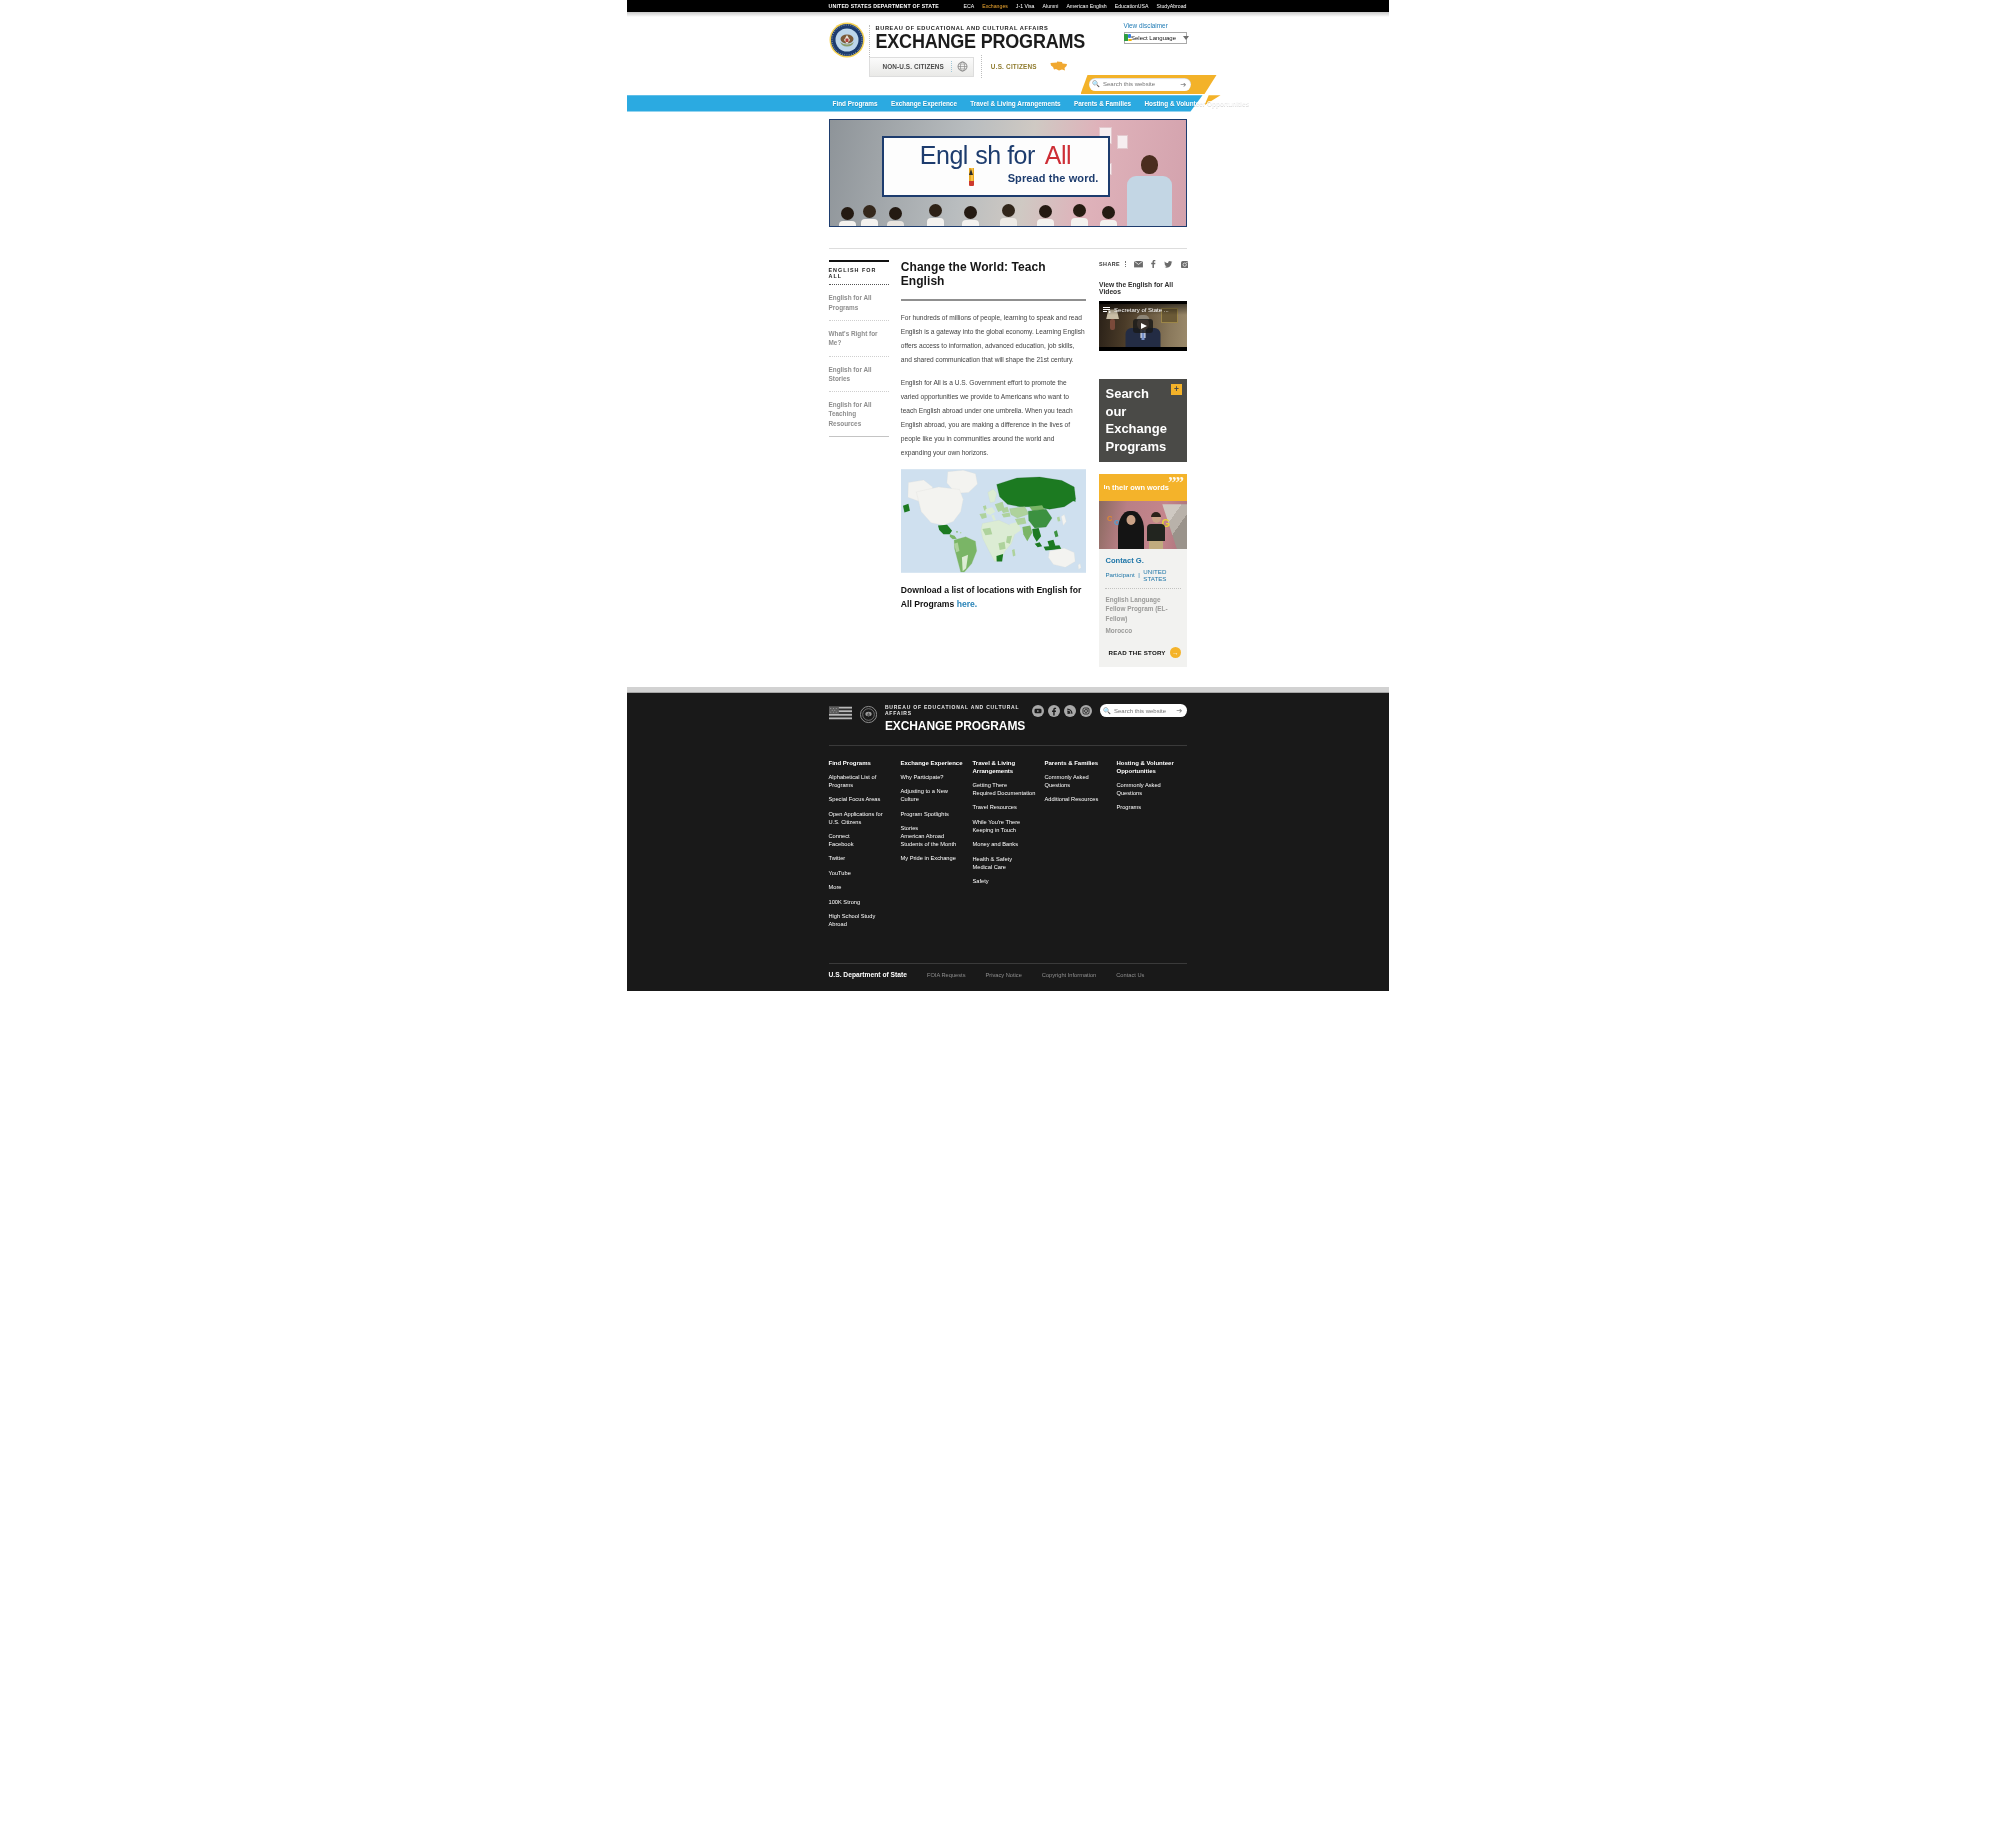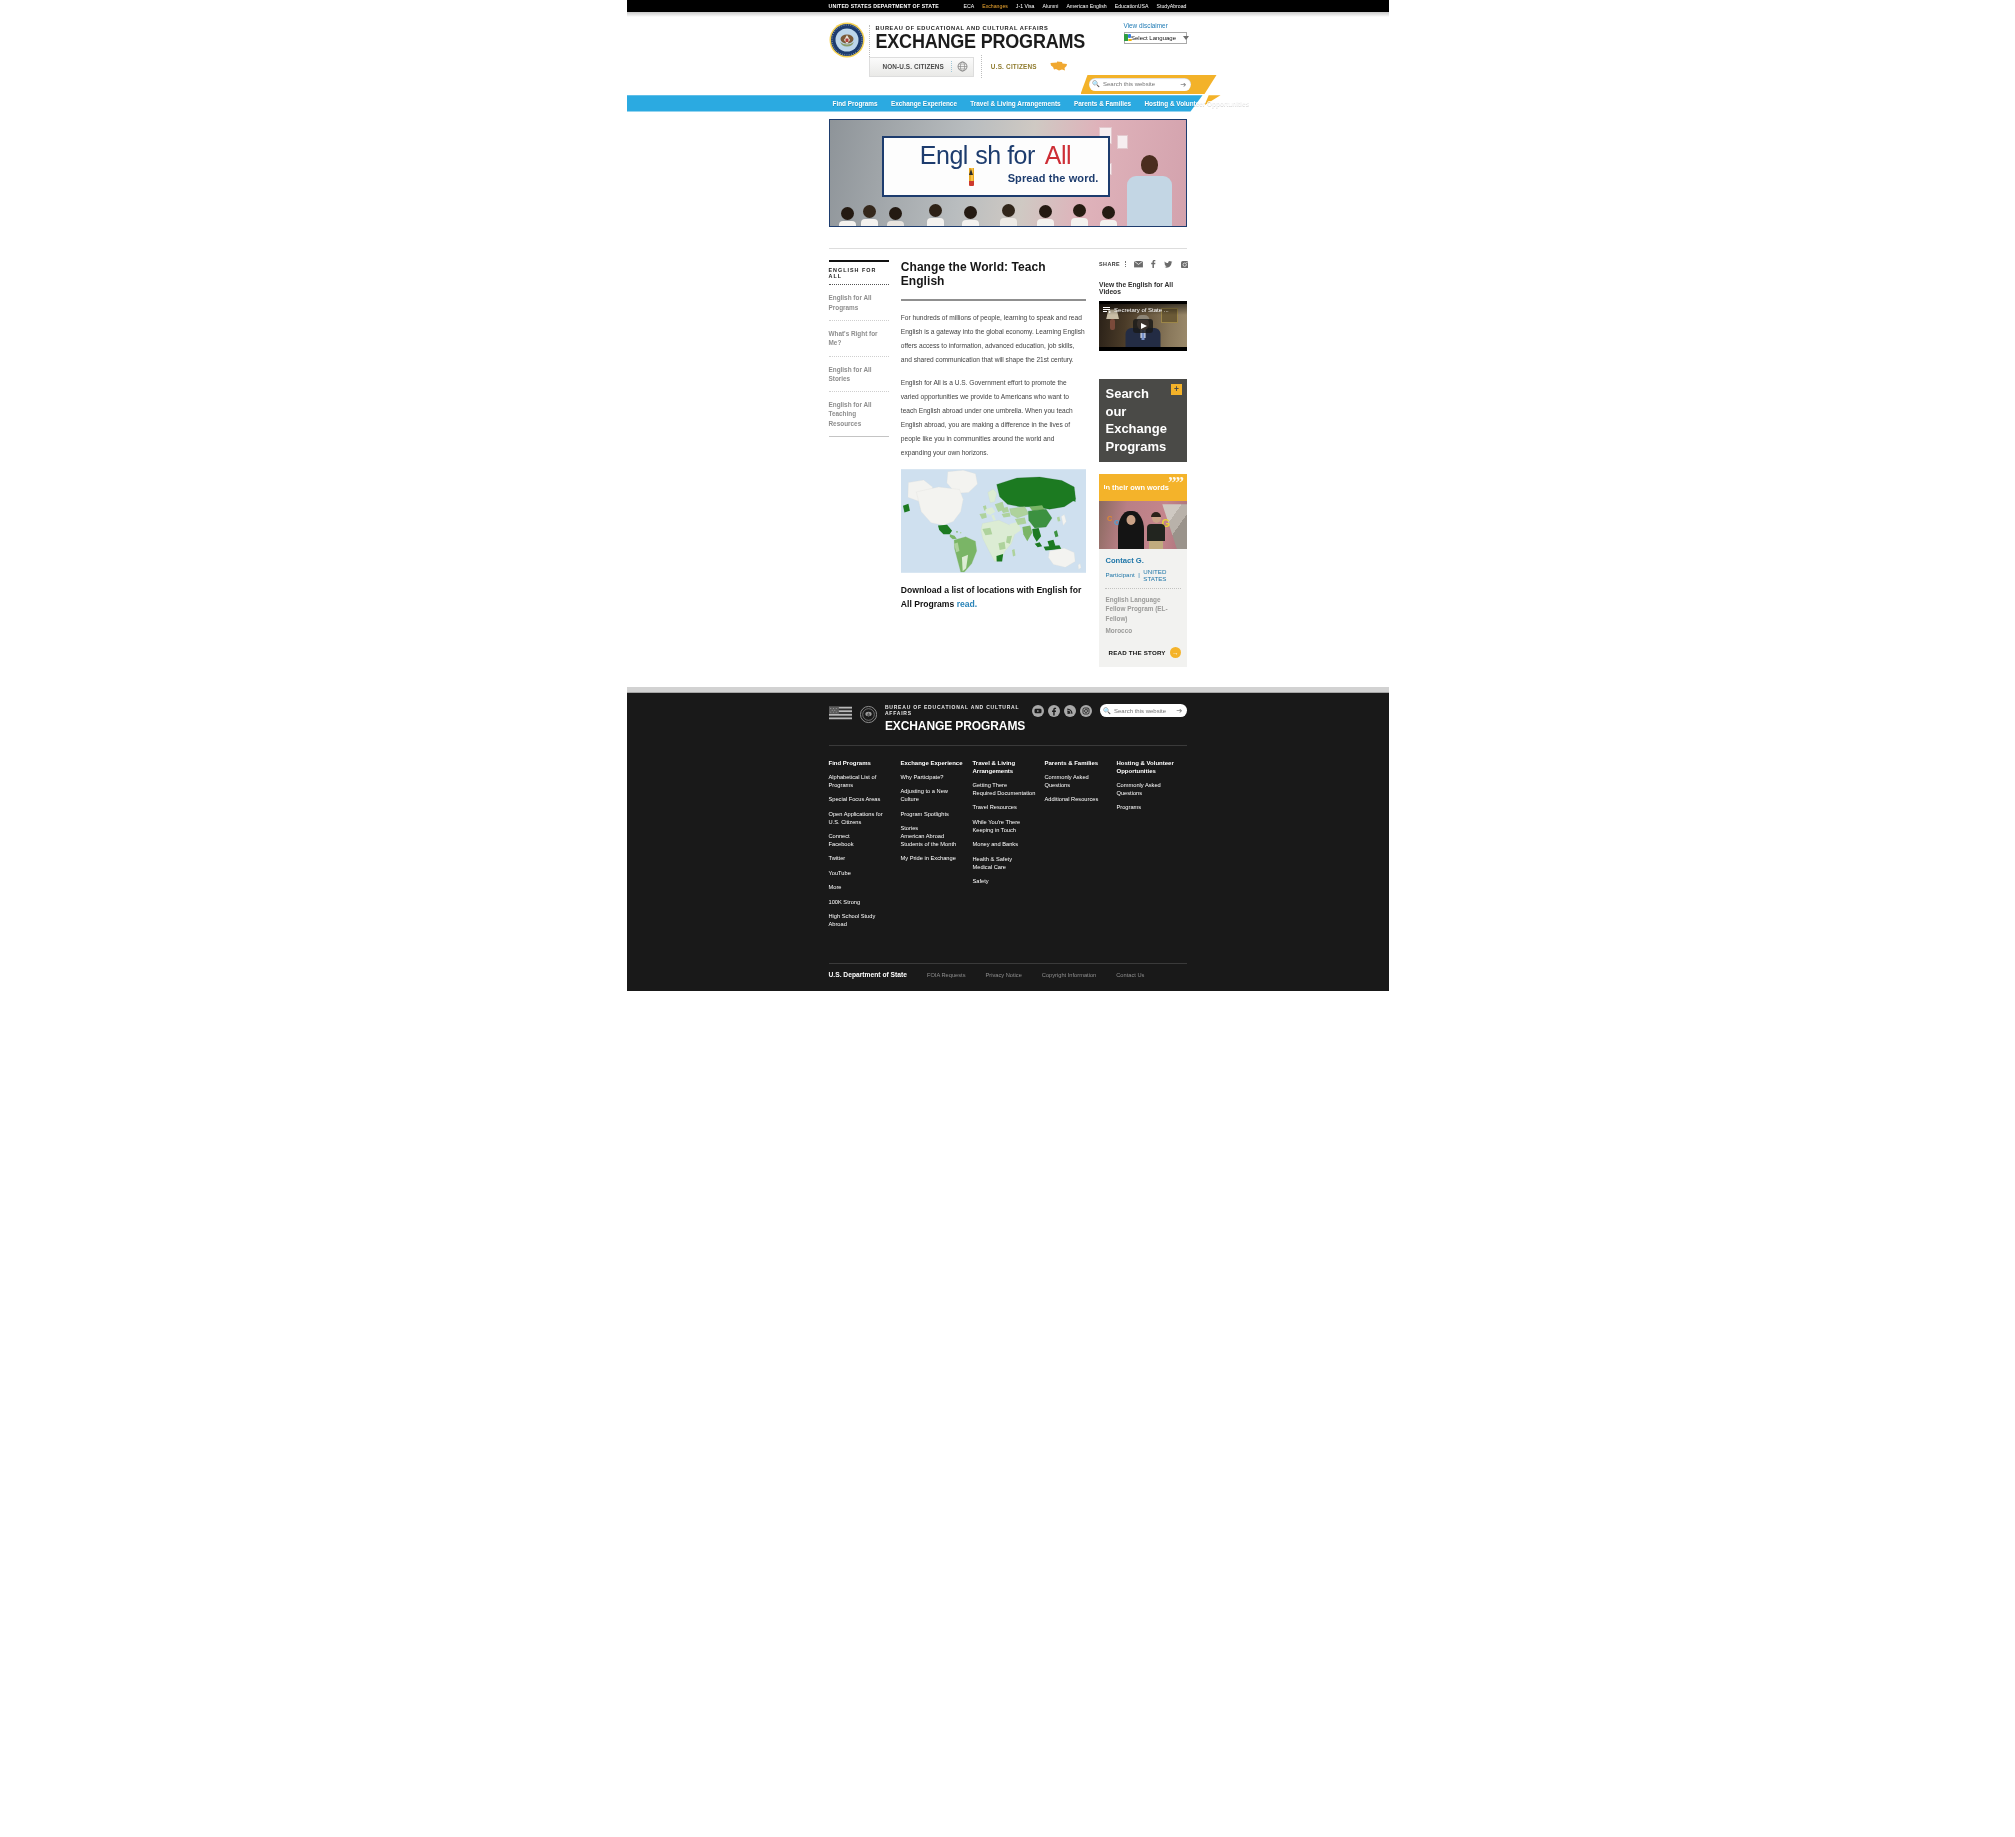--- a/index.html
+++ b/index.html
@@ -388,21 +388,21 @@
           <path d="M620,254 L632,248 L638,272 L626,276 Z" fill="#3c9140"></path>
 
           <path d="M632,196 L642,192 L646,210 L636,212 Z" fill="#aed29c"></path>
           <path d="M650,192 L662,184 L670,212 L658,228 Z" fill="#f3f3f0" stroke="#dadad5"></path>
 
           <path d="M602,332 L662,320 L702,338 L706,374 L666,398 L618,386 L598,358 Z" fill="#f3f3f0" stroke="#dadad5"></path>
           <path d="M718,388 L726,382 L730,400 L720,406 Z" fill="#f3f3f0" stroke="#dadad5"></path>
         </svg>
 
         <div class="download">
-          <span>Download a list of locations with English for All Programs </span><a href="#">read.</a>
+          <span>Download a list of locations with English for All Programs </span><a href="#">here.</a>
         </div>
       </div>
 
       <div class="right-col">
         <div class="share-row">
           <span class="share-label">SHARE</span>
           <span class="share-icons">
             <svg width="9" height="6.4" viewBox="0 0 18 13">
                 <rect x="0" y="0" width="18" height="13" fill="#6b6b6b"></rect>
                 <path d="M0,0 L9,7 L18,0" fill="none" stroke="#fff" stroke-width="1.6"></path>

